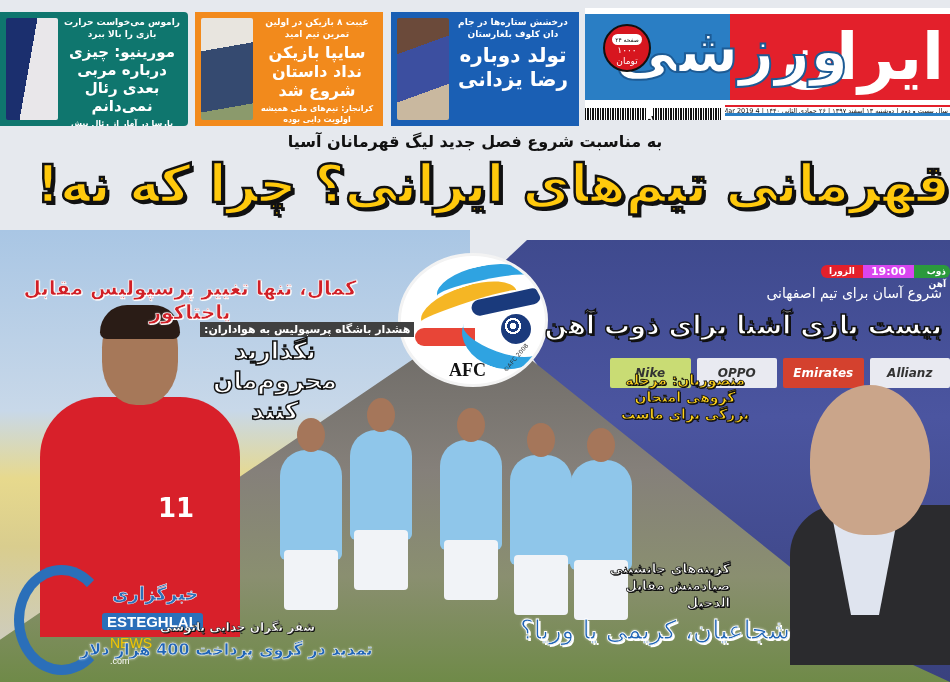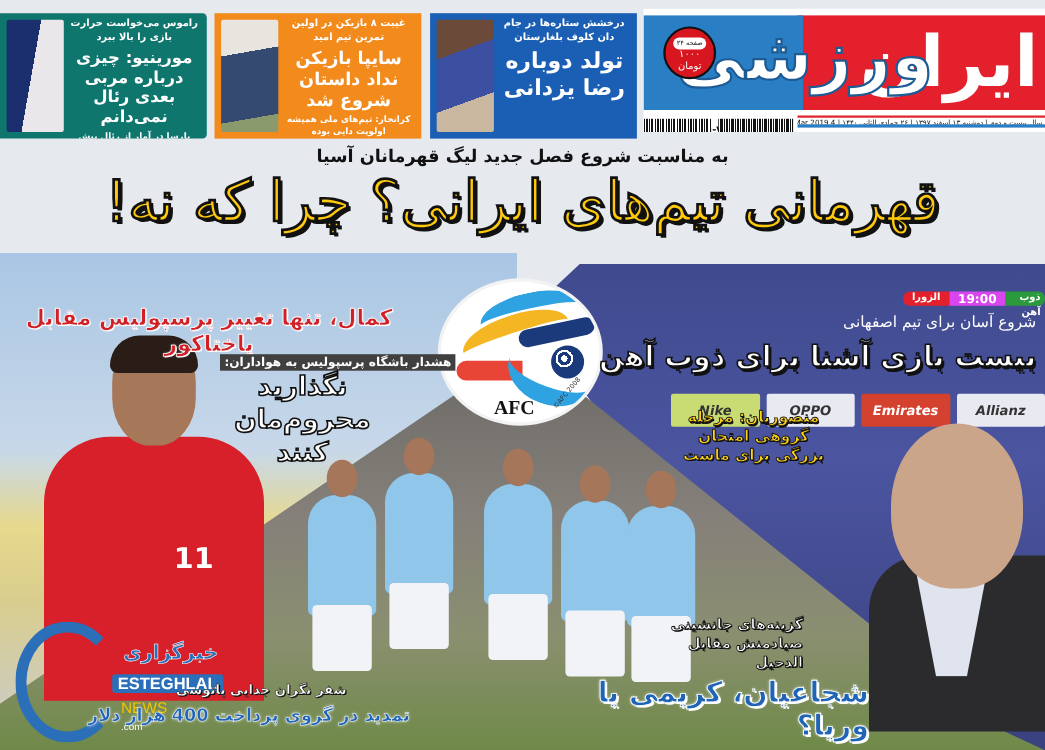--- a/index.html
+++ b/index.html
@@ -29,21 +29,21 @@
   .t-blue { left: 391px; width: 188px; background: #1a5fb4; }
   .t-blue .photo { background: linear-gradient(160deg,#6b4a3a 0 30%,#3c4fa0 30% 70%,#c9b89f 70%); }
   .t-orange { left: 195px; width: 188px; background: #f28a1c; }
   .t-orange .photo { background: linear-gradient(170deg,#e8e5df 0 30%,#354a70 30% 85%,#8b9a6c 85%); }
   .t-red { left: 0; width: 188px; background: #0f766e; border-radius: 0 4px 4px 0; }
   .t-red .photo { background: linear-gradient(100deg,#1b2f6e 0 45%,#e9e7ea 45%); }
   .t-red .headline { font-size: 15px; line-height: 18px; }
 
   
   .supertitle { position: absolute; top: 132px; left: 0; width: 950px; text-align: center; direction: rtl; font-size: 16px; font-weight: bold; color: #111; }
-  .mainhead { position: absolute; top: 150px; left: 0; width: 950px; text-align: center; direction: rtl; font-size: 52px; line-height: 68px; font-weight: normal; color: #ffc90c; -webkit-text-stroke: 2.5px #111; text-shadow: 3px 3px 0 #111; letter-spacing: -1px; }
+  .mainhead { position: absolute; top: 150px; left: 0; width: 950px; direction: rtl; font-size: 52px; line-height: 68px; font-weight: bold; color: #ffc90c; -webkit-text-stroke: 2.5px #111; text-shadow: 3px 3px 0 #111; letter-spacing: -1px; }
 
   
   .panel-left { position: absolute; left: 0; top: 230px; width: 470px; height: 452px; background: linear-gradient(180deg,#a9c6e4 0%,#c8d8e9 40%,#e7d98d 55%,#d9cd8e 70%,#c9ccd1 100%); clip-path: polygon(0 0,100% 0,100% 22%,0 100%); }
   .panel-right { position: absolute; left: 480px; top: 240px; width: 470px; height: 442px; background: linear-gradient(180deg,#3f4a8e 0%,#4b55a0 40%,#39417e 100%); clip-path: polygon(10% 0,100% 0,100% 100%,60% 100%,0 10%); }
   .panel-center { position: absolute; left: 0; top: 330px; width: 950px; height: 352px; background: linear-gradient(180deg,#6d6a66 0%,#85807a 40%,#8a8f70 70%,#6f8a48 100%); clip-path: polygon(48% 0,52% 0,96% 95%,100% 100%,0 100%,0 88%); }
   .player-red { position: absolute; left: 40px; top: 305px; width: 200px; height: 330px; }
   .player-red .head { position: absolute; left: 62px; top: 4px; width: 76px; height: 96px; border-radius: 40% 40% 45% 45%; background: #a67859; }
   .player-red .hair { position: absolute; left: 60px; top: 0; width: 80px; height: 34px; border-radius: 40px 40px 10px 10px; background: #2a1c16; }
   .player-red .shirt { position: absolute; left: 0; top: 92px; width: 200px; height: 240px; border-radius: 60px 60px 0 0; background: #d8202a; }
   .player-red .num { position: absolute; left: 118px; top: 188px; font-size: 26px; font-weight: bold; color: #fff; }
@@ -79,21 +79,21 @@
 
   .s-zob-badge { position: absolute; left: 821px; top: 265px; height: 13px; display: flex; direction: rtl; font-size: 9px; font-weight: bold; }
   .s-zob-badge .home { background: #2b9a3c; color: #fff; padding: 0 4px; line-height: 13px; border-radius: 0 6px 6px 0; }
   .s-zob-badge .time { background: #d946ef; color: #fff; padding: 0 8px; line-height: 13px; font-size: 11px; }
   .s-zob-badge .away { background: #e3202b; color: #fff; padding: 0 8px; line-height: 13px; border-radius: 6px 0 0 6px; }
   .s-zob-kicker { position: absolute; right: 8px; top: 285px; direction: rtl; font-size: 14px; color: #fff; }
   .s-zob-head { position: absolute; right: 8px; top: 310px; direction: rtl; font-size: 26px; font-weight: bold; color: #fff; -webkit-text-stroke: 1.5px #111; text-shadow: 2px 2px 0 #111; }
   .s-mansour { position: absolute; left: 620px; top: 372px; width: 130px; text-align: center; direction: rtl; font-size: 14px; line-height: 17px; font-weight: bold; color: #ffd21a; -webkit-text-stroke: 0.8px #111; text-shadow: 1px 1px 0 #111; }
 
   .s-sayad { position: absolute; left: 600px; top: 560px; width: 130px; text-align: right; direction: rtl; font-size: 13px; line-height: 17px; font-weight: bold; color: #fff; -webkit-text-stroke: 0.8px #111; text-shadow: 1px 1px 0 #111; }
-  .s-shoja { position: absolute; left: 505px; top: 615px; width: 285px; text-align: right; direction: rtl; font-size: 26px; font-weight: bold; color: #1f64b6; -webkit-text-stroke: 0.8px #fff; text-shadow: 0 0 3px #fff, 2px 2px 0 #fff; }
+  .s-shoja { position: absolute; left: 505px; top: 615px; width: 285px; text-align: right; direction: rtl; font-size: 26px; font-weight: normal; color: #1f64b6; -webkit-text-stroke: 0.8px #fff; text-shadow: 0 0 3px #fff, 2px 2px 0 #fff; }
 
   .s-shafar-k { position: absolute; left: 160px; top: 620px; direction: rtl; font-size: 12px; font-weight: bold; color: #fff; -webkit-text-stroke: 0.4px #111; text-shadow: 1px 1px 0 #111; }
   .s-shafar-h { position: absolute; left: 80px; top: 640px; direction: rtl; font-size: 16px; font-weight: bold; color: #1f64b6; -webkit-text-stroke: 0.4px #fff; text-shadow: 0 0 3px #fff; }
 
   
   .wm { position: absolute; left: 14px; top: 565px; width: 160px; height: 110px; }
   .wm .globe { position:absolute; left:0; top:0; width:95px; height:110px; border-radius:50%; border:10px solid #2b6fb9; border-right-color: transparent; }
   .wm .fa { position:absolute; left:98px; top:18px; color:#2b6fb9; font-weight:bold; font-size:18px; direction: rtl; -webkit-text-stroke: 0.5px #fff; }
   .wm .es { position:absolute; left:88px; top:48px; background:#2b6fb9; color:#fff; font-family:"Liberation Sans", sans-serif; font-weight:bold; font-size:15px; padding:0 5px; border-radius: 3px; }
   .wm .news { position:absolute; left:96px; top:70px; color:#f2c500; font-family:"Liberation Sans", sans-serif; font-weight:normal; font-size:14px; }

